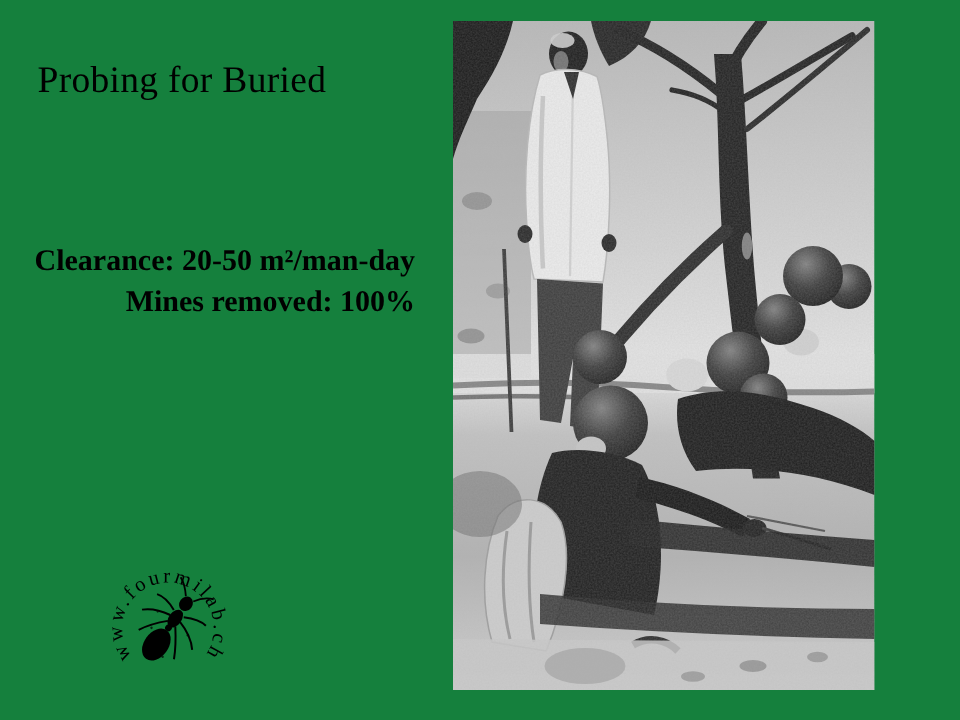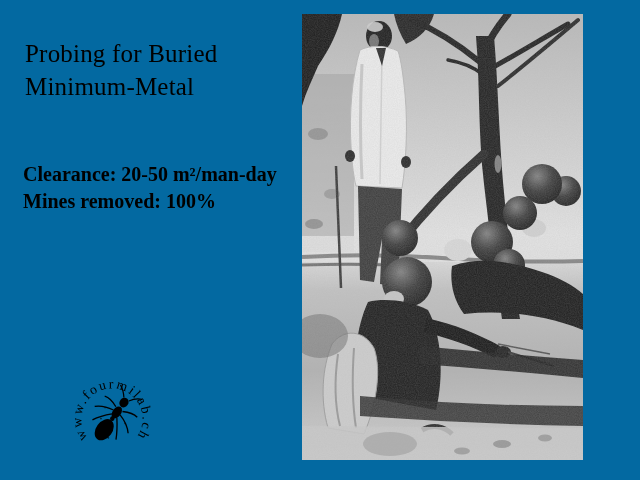--- a/index.html
+++ b/index.html
@@ -1,51 +1,50 @@
 <!DOCTYPE html>
 <html><head>
 <meta charset="utf-8">
 <style>
   html,body{margin:0;padding:0;background:#888;}
   .slide{
     position:relative;
     width:640px;height:480px;
-    background:#0369a1;
+    background:#15803d;
     overflow:hidden;
     font-family:"Liberation Serif","DejaVu Serif",serif;
     color:#000;
   }
   .title{
     position:absolute;left:25px;top:37px;
     font-size:25px;line-height:33px;font-weight:400;
     letter-spacing:0.2px;
   }
   .stats{
     position:absolute;left:23px;top:161px;
-    font-size:20px;line-height:27px;font-weight:bold;
+    font-size:20px;line-height:27px;font-weight:bold;text-align:right;
   }
   .logo{
     position:absolute;left:58px;top:368px;
     width:108px;height:102px;
   }
   .logo svg{width:100%;height:100%;}
   .photo{
     position:absolute;left:302px;top:14px;
     width:281px;height:446px;
   }
   .photo svg{display:block;width:100%;height:100%;}
 </style>
 </head>
 <body>
 
 <div class="slide">
 
   <div class="title">
     <div>Probing for Buried</div>
-    <div>Minimum-Metal</div>
   </div>
 
   <div class="stats">
     <div>Clearance: 20-50 m²/man-day</div>
     <div>Mines removed: 100%</div>
   </div>
 
   <div class="logo">
     <svg viewBox="0 0 106 100">
       <path id="logoArc" d="M 29.4,68.5 A 30 30 0 1 1 76.6,68.5" fill="none"></path>

